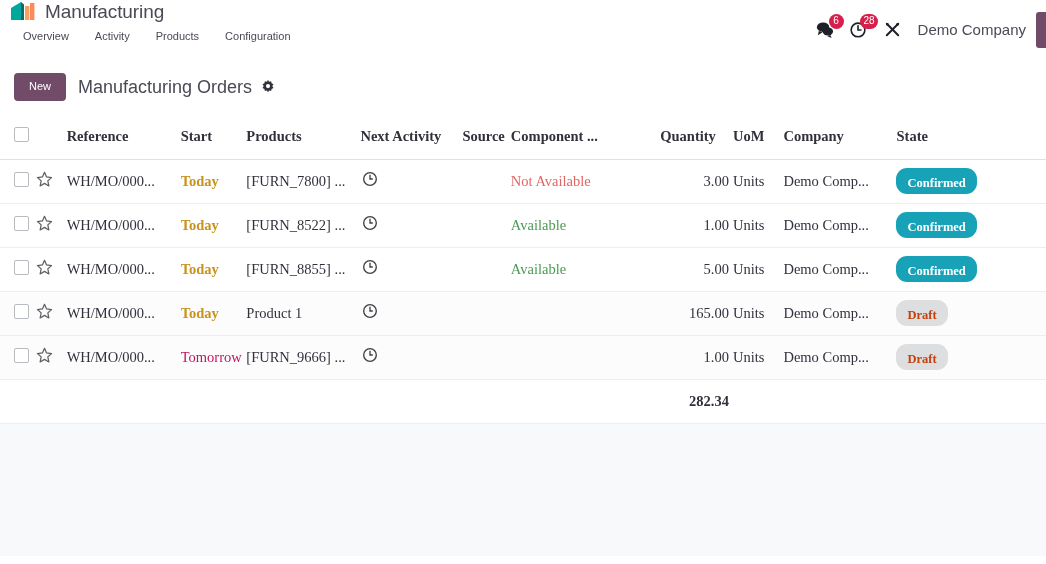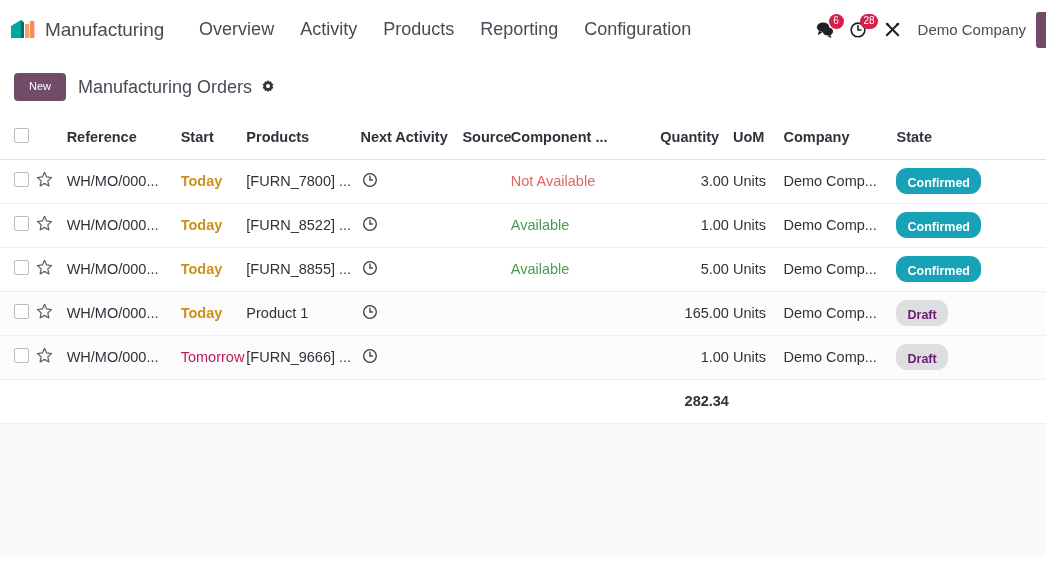--- a/index.html
+++ b/index.html
@@ -16,39 +16,40 @@
     background: #f8f9fb;
   }
 
   
   .navbar {
     position: absolute; top: 0; left: 0;
     width: 1046px; height: 59px;
     background: #ffffff;
     display: flex; 
     padding-left: 10px;
+    flex-direction: column;
   }
   .brand {
     display: flex; align-items: center;
     gap: 9px;
     margin-right: 22px;
   }
   .brand-logo {
     width: 26px; height: 24px;
     position: relative;
     display: inline-block;
   }
   .brand-name {
     font-size: 19px;
     color: #4a4a56;
     letter-spacing: -0.1px;
   }
   .nav-menu { display: flex; align-items: center; }
   .nav-item {
-    font-size: 18px;
+    font-size: 11px;
     color: #4a4a56;
     padding: 6px 13px;
     white-space: nowrap;
     cursor: pointer;
   }
   .nav-right {
     position: absolute; right: 0; top: 0;
     height: 59px;
     display: flex; align-items: center;
     gap: 0px;
@@ -211,20 +212,21 @@
   .sheet {
     position: absolute; top: 115px; left: 0;
     width: 1046px; height: 449px;
     background: #f8f9fb;
   }
   table.olist {
     width: 1046px;
     border-collapse: collapse;
     background: #ffffff;
     table-layout: fixed;
+    font-family: Liberation Serif, serif;
   }
   table.olist th {
     background: #ffffff;
     font-size: 14.5px;
     font-weight: bold;
     color: #31313c;
     text-align: left;
     padding: 11px 4px 11px 0;
     border-bottom: 1px solid #dfe1e3;
     white-space: nowrap;
@@ -274,21 +276,21 @@
   .badge {
     display: inline-block;
     font-size: 12.5px;
     font-weight: bold;
     border-radius: 11px;
     padding: 9px 11px 5px;
     line-height: 1;
     white-space: nowrap;
   }
   .badge-confirmed { background: #17a2b8; color: #ffffff; }
-  .badge-draft { background: #dcdedf; color: #701a75; }
+  .badge-draft { background: #dcdedf; color: #c2410c; }
   .total-row td {
     border-bottom: 1px solid #dfe1e3;
     font-weight: bold;
     height: 42px;
     background: #ffffff;
   }
   .footer-strip {
     position: absolute; bottom: 0; left: 0;
     width: 1046px; height: 8px;
     background: #ffffff;
@@ -308,21 +310,20 @@
           <path d="M1 8 L11 2 L11 20 L1 20 Z" fill="#00a79d"></path>
           <path d="M11 2 L14 4.5 L14 20 L11 20 Z" fill="#0c6b63"></path>
         </svg>
       </span>
       <span class="brand-name">Manufacturing</span>
     </div>
     <div class="nav-menu">
       <span class="nav-item">Overview</span>
       <span class="nav-item">Activity</span>
       <span class="nav-item">Products</span>
-      <span class="nav-item">Reporting</span>
       <span class="nav-item">Configuration</span>
     </div>
 
     <div class="nav-right">
       <span class="sysicon">
         <svg width="19" height="19" viewBox="0 0 20 20" fill="#1f1f28">
           <ellipse cx="8.5" cy="7.5" rx="6.5" ry="5"></ellipse>
           <path d="M4 11.5 L3 16 L8 13 Z"></path>
           <ellipse cx="13.5" cy="12" rx="5.5" ry="4.2"></ellipse>
           <path d="M16 15.5 L17.5 19 L13 17 Z"></path>

